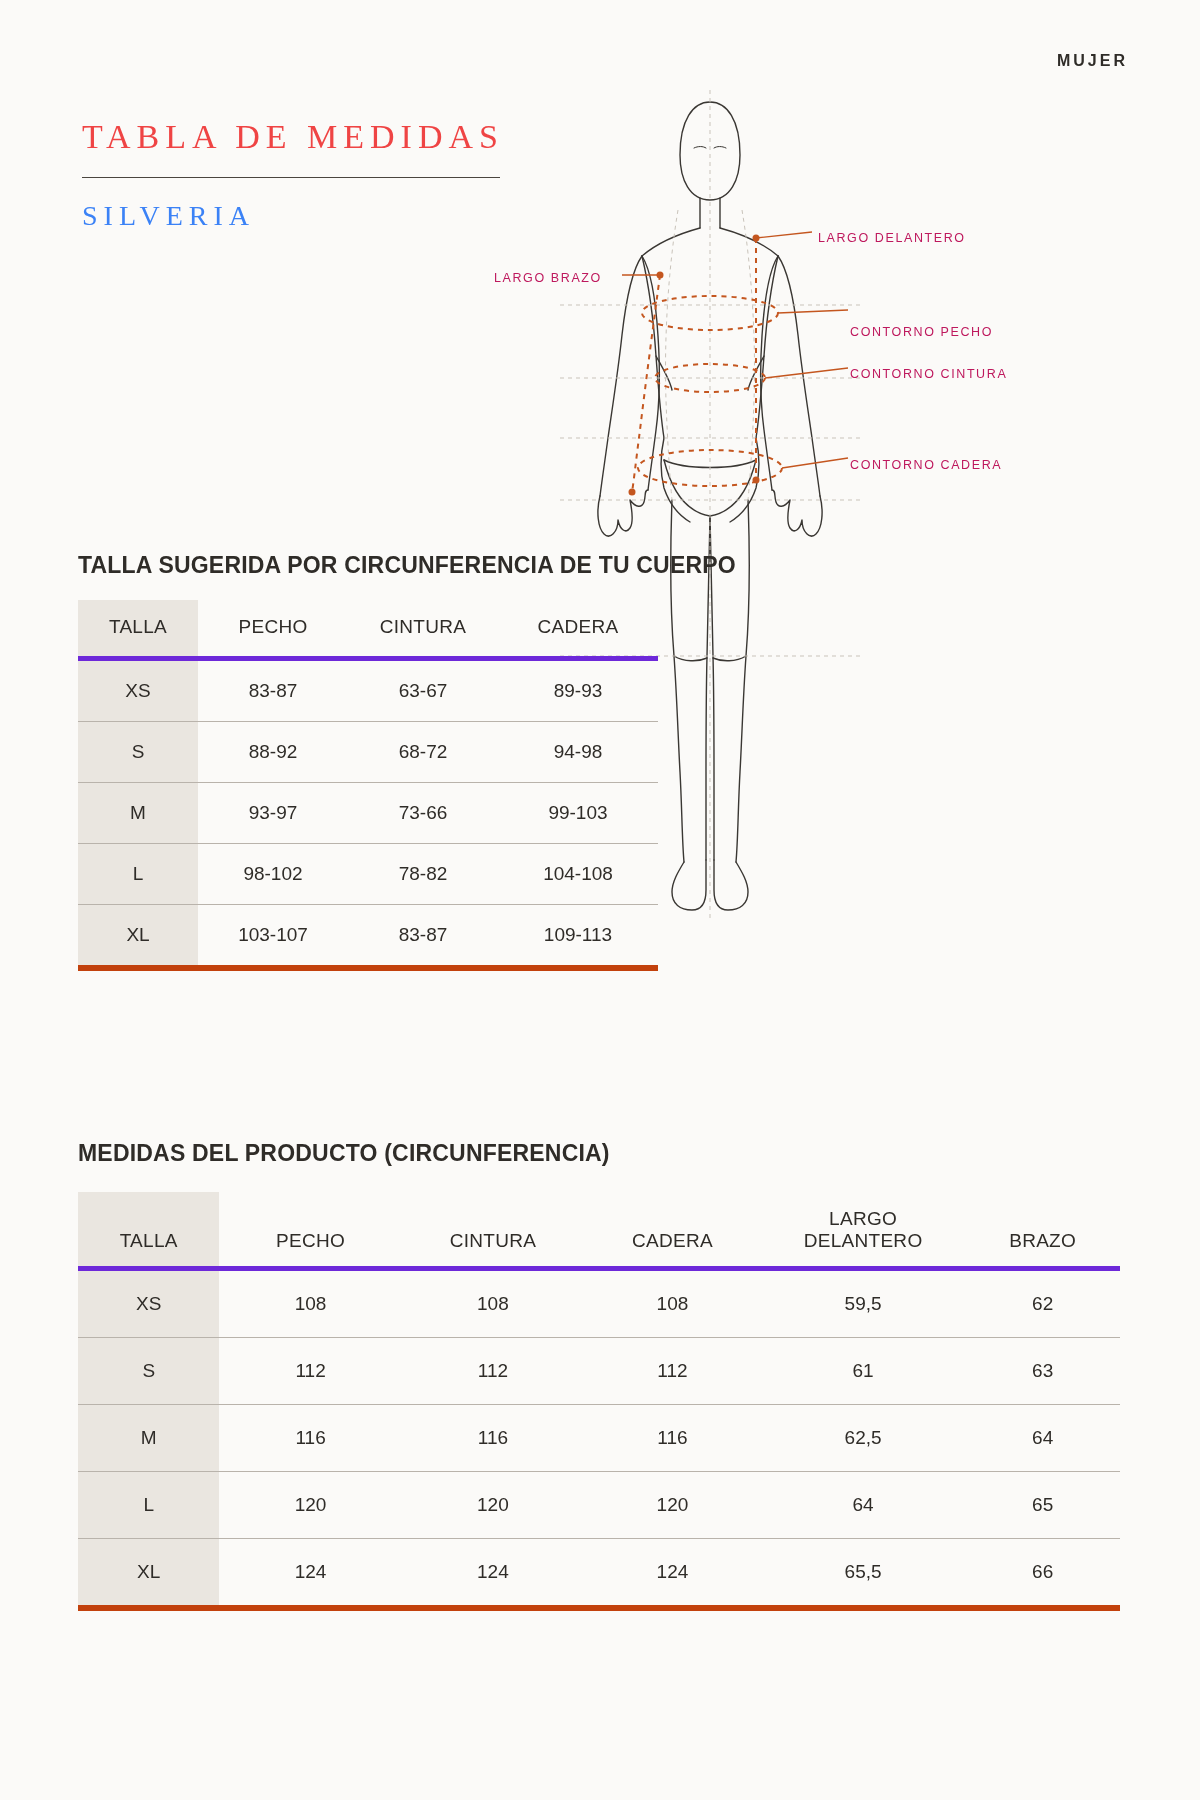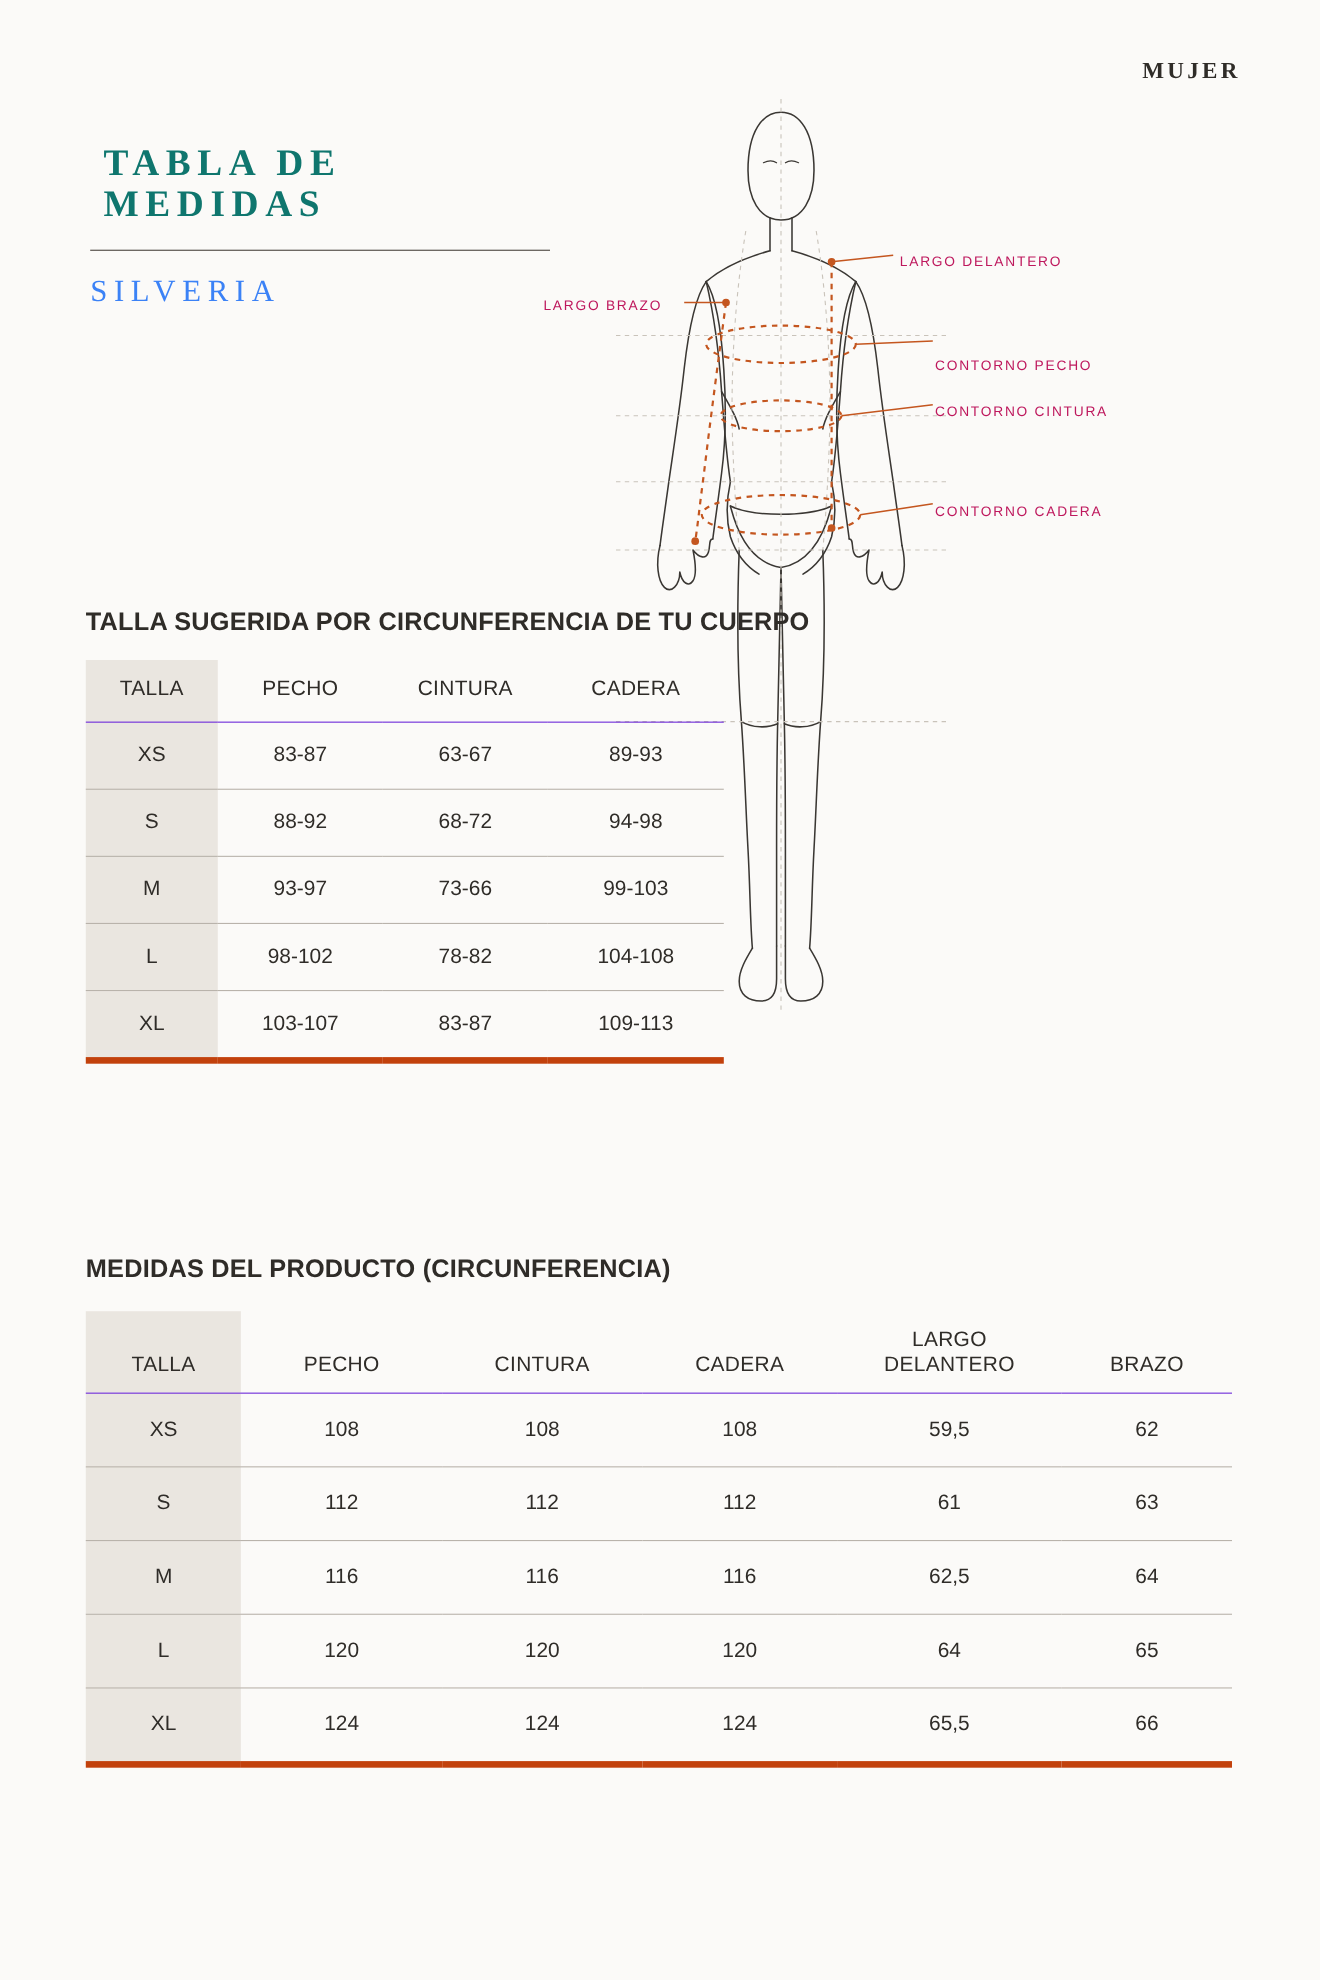--- a/index.html
+++ b/index.html
@@ -21,40 +21,39 @@
     width: 1200px;
     height: 1800px;
     box-sizing: border-box;
   }
 
   
   .gender-label {
     position: absolute;
     top: 52px;
     right: 72px;
-    font-size: 21px;
+    font-size: 16px;
     letter-spacing: 3px;
     font-weight: bold;
     color: #2f2c28;
-    font-family: Liberation Serif, serif;
   }
 
   .title-block {
     position: absolute;
     left: 82px;
     top: 118px;
     width: 430px;
   }
   .main-title {
     font-family: "Liberation Serif", serif;
     font-size: 34px;
     letter-spacing: 6px;
-    color: #0f766e;
-    font-weight: bold;
-    margin: 12px;
+    color: #ef4444;
+    font-weight: normal;
+    margin: 0;
     line-height: 1.1;
   }
   .title-rule {
     margin: 22px 0 22px 0;
     height: 1px;
     background: #4a453f;
     width: 418px;
   }
   .sub-title {
     font-family: "Liberation Serif", serif;
@@ -87,21 +86,21 @@
   }
   .meas-table th,
   .meas-table td {
     text-align: center;
     font-weight: normal;
     color: #2f2c28;
   }
   .meas-table thead th {
     font-size: 19px;
     padding: 16px 0 18px 0;
-    border-bottom: 1px solid #6d28d9;
+    border-bottom: 5px solid #6d28d9;
     letter-spacing: 0.3px;
   }
   .meas-table tbody td {
     font-size: 19px;
     padding: 19px 0 19px 0;
     border-bottom: 1px solid #b9b3ab;
   }
   .meas-table tbody tr:last-child td {
     border-bottom: 6px solid #c2410c;
   }

